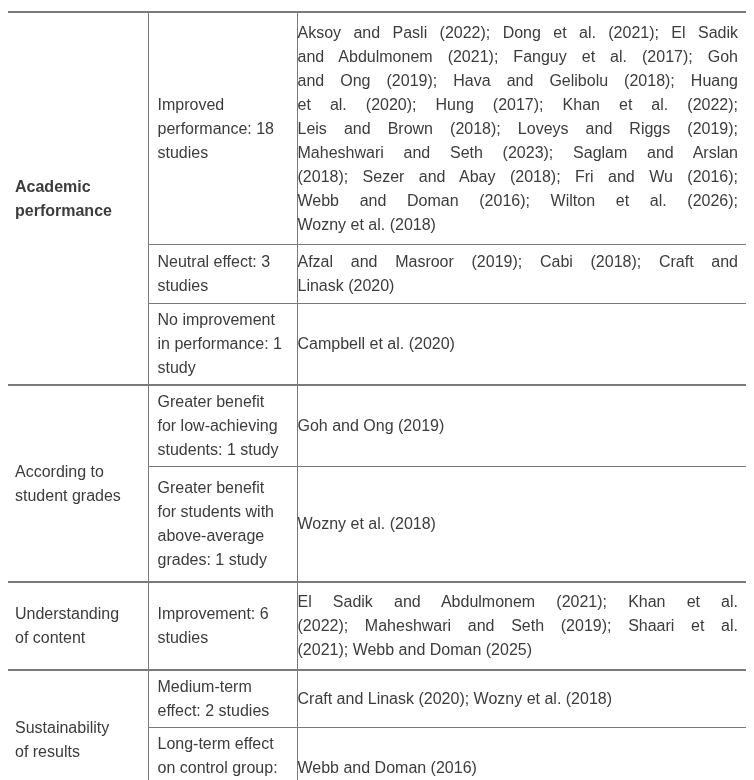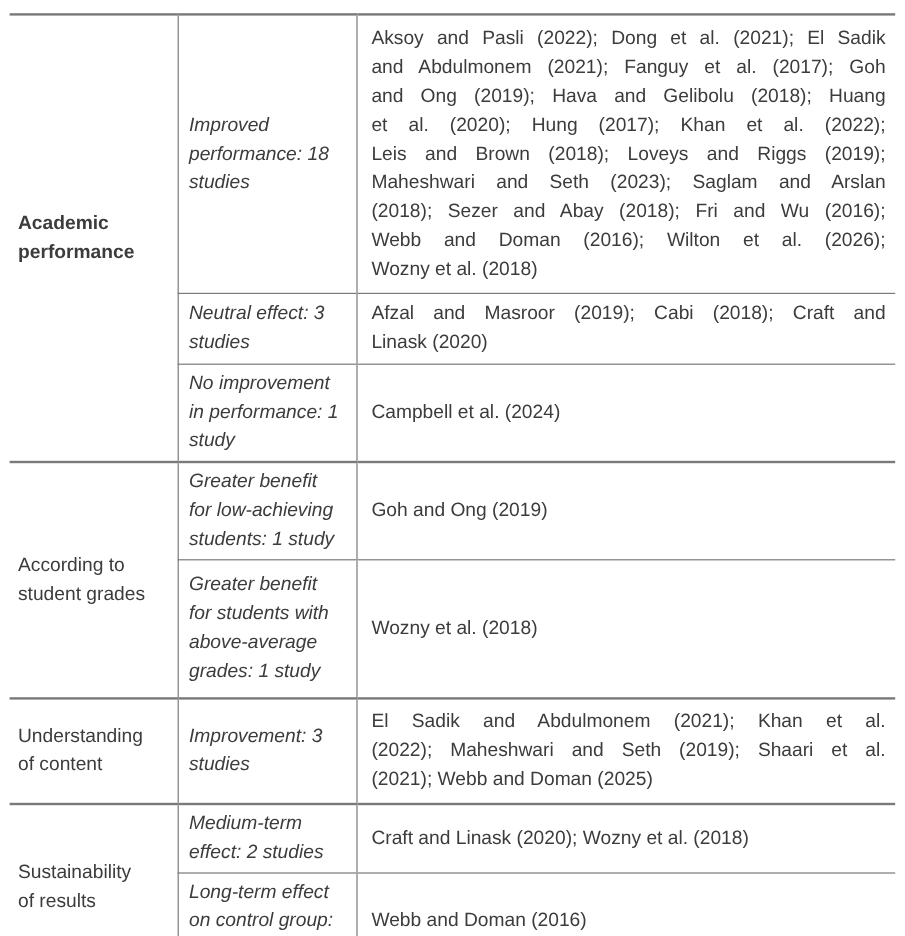--- a/index.html
+++ b/index.html
@@ -27,23 +27,22 @@
     padding-left: 7px; padding-right: 4px;
     border-right: 1.5px solid #7a7a7a;
     white-space: pre-line;
     margin-left: 40px;
   }
   td.cat.cat-bold { font-weight: bold; }
   td.eff {
     padding-left: 9px; padding-right: 4px;
     border-right: 1.5px solid #7a7a7a;
     white-space: pre-line;
-    font-style: italic;
   }
-  td.cit { padding: 5px 8px 5px 12px; }
+  td.cit { padding: 5px 8px 5px 0; }
   .jl { text-align: justify; text-align-last: justify; }
   .jl-last { text-align-last: left; }
   tr.sub td { border-top: 1.5px solid #7a7a7a; }
   tr.gstart td { border-top: 2px solid #7a7a7a; }
   tr.r1 td { height: 221px; }
   tr.r2 td { height: 45px; }
   tr.r3 td { height: 69px; }
   tr.r4 td { height: 65px; }
   tr.r5 td { height: 104px; }
   tr.r6 td { height: 76px; }
@@ -86,21 +85,21 @@
         <td class="cit">
             <div class="jl">Afzal and Masroor (2019); Cabi (2018); Craft and</div>
             <div class="jl jl-last">Linask (2020)</div>
           </td>
       </tr>
       <tr class="sub r3">
         <td class="eff">No improvement
 in performance: 1
 study</td>
         <td class="cit">
-            <div class="jl jl-last">Campbell et al. (2024)</div>
+            <div class="jl jl-last">Campbell et al. (2020)</div>
           </td>
       </tr>
 
       <tr class="gstart r4">
         <td class="cat" rowspan="2">According to
 student grades</td>
         <td class="eff">Greater benefit
 for low-achieving
 students: 1 study</td>
         <td class="cit">
@@ -113,21 +112,21 @@
 above-average
 grades: 1 study</td>
         <td class="cit">
             <div class="jl jl-last">Wozny et al. (2018)</div>
           </td>
       </tr>
 
       <tr class="gstart r6">
         <td class="cat">Understanding
 of content</td>
-        <td class="eff">Improvement: 3
+        <td class="eff">Improvement: 6
 studies</td>
         <td class="cit">
             <div class="jl">El Sadik and Abdulmonem (2021); Khan et al.</div>
             <div class="jl">(2022); Maheshwari and Seth (2019); Shaari et al.</div>
             <div class="jl jl-last">(2021); Webb and Doman (2025)</div>
           </td>
       </tr>
 
       <tr class="gstart r7">
         <td class="cat" rowspan="2">Sustainability

